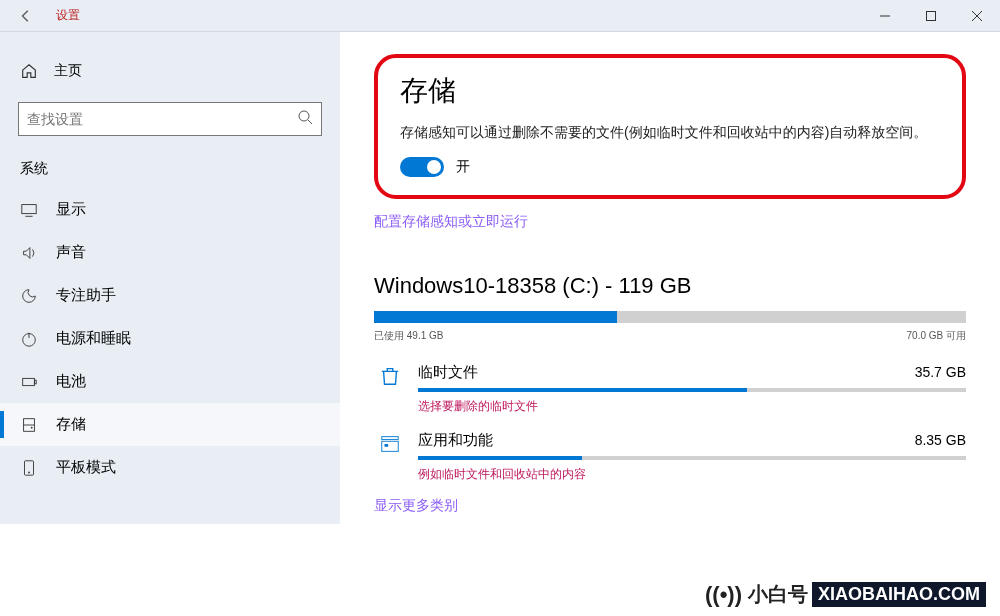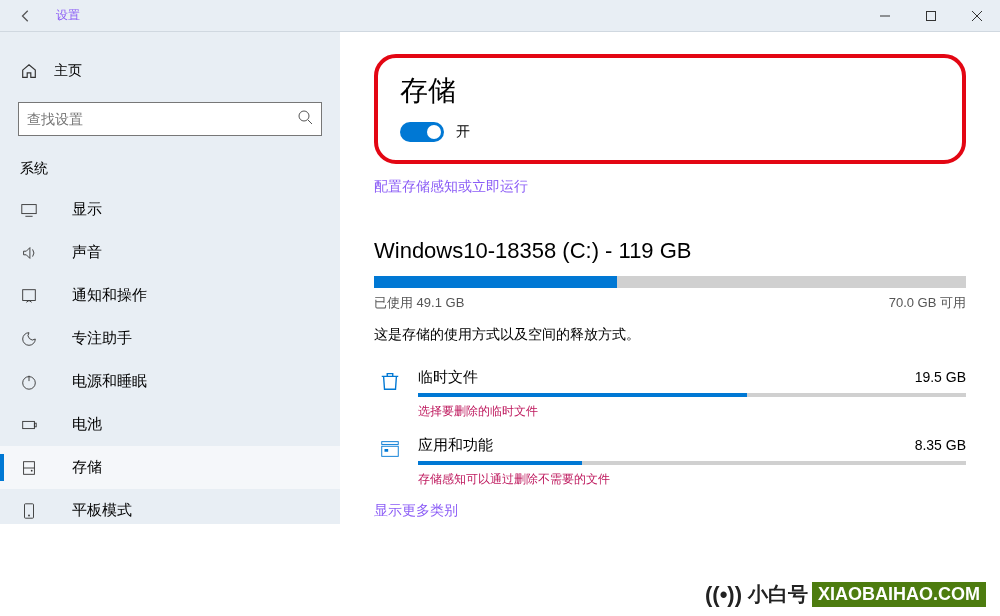--- a/index.html
+++ b/index.html
@@ -1,67 +1,67 @@
 <!DOCTYPE html>
 <html><head>
 <meta charset="utf-8">
 <style>
 * { margin: 0; padding: 0; box-sizing: border-box; font-family: "Microsoft YaHei", "Segoe UI", sans-serif; }
 body { width: 1000px; height: 616px; overflow: hidden; background: #fff; position: relative; }
 
 .titlebar { height: 32px; display: flex; align-items: center; padding-left: 14px; background: #e8eef4; border-bottom: 1px solid #d0d8e0; }
 .titlebar .back { width: 24px; display: flex; align-items: center; justify-content: center; cursor: pointer; color: #555; }
-.titlebar .title { margin-left: 18px; font-size: 12px; color: #8b5cf6; }
+.titlebar .title { margin-left: 18px; font-size: 12px; color: #b91c1c; }
 .titlebar .win-controls { margin-left: auto; display: flex; }
 .titlebar .win-controls > div { width: 46px; height: 32px; display: flex; align-items: center; justify-content: center; cursor: pointer; color: #333; font-size: 10px; }
 
 .main { display: flex; height: 492px; }
 .sidebar { width: 340px; background: #e8eef4; padding-top: 22px; position: relative; }
 .home-row { display: flex; align-items: center; padding: 8px 20px; cursor: pointer; }
 .home-row .home-icon { width: 20px; display: flex; align-items: center; color: #333; }
 .home-row .home-label { margin-left: 14px; font-size: 14px; }
 .search-box { margin: 14px 18px 10px; height: 34px; border: 1px solid #777; background: #fff; display: flex; align-items: center; padding: 0 8px; }
 .search-box input { flex: 1; border: none; outline: none; font-size: 14px; background: transparent; }
 .search-box .search-icon { color: #555; }
 .section-header { padding: 14px 20px 10px; font-weight: 400; font-size: 14px; }
 .nav-item { display: flex; align-items: center; padding: 12px 20px; cursor: pointer; position: relative; }
 .nav-item.active { background: rgba(255,255,255,0.55); }
 .nav-item.active::before { content: ""; position: absolute; left: 0; top: 8px; bottom: 8px; width: 4px; background: #0078d4; }
 .nav-item .nav-icon { width: 20px; display: flex; align-items: center; color: #333; }
-.nav-item .nav-label { margin-left: 32px; font-size: 15px; }
+.nav-item .nav-label { margin-left: 16px; font-size: 15px; }
 
 .content { flex: 1; padding: 22px 34px 8px; position: relative; overflow: hidden; }
 .highlight-box { border: 4px solid #e30613; border-radius: 22px; padding: 14px 22px 18px; margin-bottom: 14px; }
 .page-title { font-size: 28px; font-weight: 500; margin-bottom: 12px; }
 .desc { font-size: 14px; line-height: 1.5; color: #222; margin-bottom: 14px; }
 .toggle-row { display: flex; align-items: center; }
 .toggle { width: 44px; height: 20px; border-radius: 10px; background: #0078d4; position: relative; cursor: pointer; }
 .toggle::after { content: ""; position: absolute; right: 3px; top: 3px; width: 14px; height: 14px; border-radius: 50%; background: #fff; }
 .toggle-label { margin-left: 12px; font-size: 14px; }
 .link { color: #8b5cf6; font-size: 14px; cursor: pointer; }
 
 .drive-title { margin-top: 42px; font-size: 22px; font-weight: 400; margin-bottom: 12px; }
 .progress-bar { height: 12px; background: #d0d0d0; position: relative; margin-bottom: 6px; }
 .progress-fill { height: 100%; background: #0078d4; }
-.usage-row { display: flex; justify-content: space-between; font-size: 13px; color: #555; margin-bottom: 14px; }
+.usage-row { display: flex; justify-content: space-between; font-size: 10px; color: #555; margin-bottom: 14px; }
 .storage-desc { font-size: 14px; margin-bottom: 18px; }
 
 .cat-item { display: flex; align-items: flex-start; padding: 6px 0 10px; }
 .cat-icon { width: 32px; display: flex; justify-content: center; color: #0078d4; padding-top: 2px; }
 .cat-body { flex: 1; margin-left: 12px; }
 .cat-head { display: flex; justify-content: space-between; align-items: baseline; margin-bottom: 6px; }
 .cat-name { font-size: 15px; }
 .cat-size { font-size: 14px; }
 .cat-bar { height: 4px; background: #d0d0d0; margin-bottom: 6px; }
 .cat-fill { height: 100%; background: #0078d4; }
 .cat-sub { font-size: 12px; color: #be185d; }
 
 .watermark-logo { position: absolute; right: 14px; bottom: 8px; display: flex; align-items: center; font-size: 20px; font-weight: 600; color: #222; }
 .watermark-logo .antenna { margin-right: 6px; font-size: 22px; }
-.watermark-logo .domain { background: #4d7c0f; color: #fff; padding: 2px 6px; margin-left: 4px; font-size: 18px; }
+.watermark-logo .domain { background: #0f172a; color: #fff; padding: 2px 6px; margin-left: 4px; font-size: 18px; }
 </style>
 </head>
 <body>
 
 <div class="titlebar">
   <div class="back">
     <svg width="14" height="14" viewBox="0 0 16 16">
         <path d="M10 2 L4 8 L10 14" stroke="currentColor" stroke-width="1.5" fill="none"></path>
       </svg>
   </div>
@@ -121,29 +121,20 @@
             <svg width="18" height="18" viewBox="0 0 20 20">
               <path d="M4 8 L7 8 L11 4 L11 16 L7 12 L4 12 Z" stroke="currentColor" fill="none"></path>
               <path d="M14 6 Q17 10 14 14" stroke="currentColor" fill="none"></path>
             </svg>
           </span>
           <span class="nav-label">声音</span>
         </div>
         <div class="nav-item">
           <span class="nav-icon">
             <svg width="18" height="18" viewBox="0 0 20 20">
-              <rect x="3" y="3" width="14" height="12" stroke="currentColor" fill="none"></rect>
-              <path d="M7 17 L10 15 L13 17" stroke="currentColor" fill="none"></path>
-            </svg>
-          </span>
-          <span class="nav-label">通知和操作</span>
-        </div>
-        <div class="nav-item">
-          <span class="nav-icon">
-            <svg width="18" height="18" viewBox="0 0 20 20">
               <path d="M10 3 A7 7 0 1 0 17 10 A5 5 0 0 1 10 3" stroke="currentColor" fill="none"></path>
             </svg>
           </span>
           <span class="nav-label">专注助手</span>
         </div>
         <div class="nav-item">
           <span class="nav-icon">
             <svg width="18" height="18" viewBox="0 0 20 20">
               <circle cx="10" cy="11" r="7" stroke="currentColor" fill="none"></circle>
               <line x1="10" y1="3" x2="10" y2="9" stroke="currentColor"></line>
@@ -178,48 +169,48 @@
             </svg>
           </span>
           <span class="nav-label">平板模式</span>
         </div>
       </div>
   </div>
 
   <div class="content">
     <div class="highlight-box">
       <div class="page-title">存储</div>
+      <div class="desc">存储感知可以通过删除不需要的文件(例如临时文件和回收站中的内容)自动释放空间。</div>
       <div class="toggle-row">
         <div class="toggle"></div>
         <span class="toggle-label">开</span>
       </div>
     </div>
     <div class="link">配置存储感知或立即运行</div>
 
     <div class="drive-title">Windows10-18358 (C:) - 119 GB</div>
     <div class="progress-bar">
       <div class="progress-fill" id="drive-fill" style="width: 41%;"></div>
     </div>
     <div class="usage-row">
       <span>已使用 49.1 GB</span>
       <span>70.0 GB 可用</span>
     </div>
-    <div class="storage-desc">这是存储的使用方式以及空间的释放方式。</div>
 
     <div id="cat-list">
         <div class="cat-item">
           <div class="cat-icon">
             <svg width="22" height="22" viewBox="0 0 24 24">
               <path d="M5 7 L19 7 L18 21 L6 21 Z M9 7 L9 4 L15 4 L15 7 M3 7 L21 7" stroke="currentColor" fill="none" stroke-width="1.5"></path>
             </svg>
           </div>
           <div class="cat-body">
             <div class="cat-head">
               <span class="cat-name">临时文件</span>
-              <span class="cat-size">19.5 GB</span>
+              <span class="cat-size">35.7 GB</span>
             </div>
             <div class="cat-bar">
               <div class="cat-fill" style="width:60%"></div>
             </div>
             <div class="cat-sub">选择要删除的临时文件</div>
           </div>
         </div>
         <div class="cat-item">
           <div class="cat-icon">
             <svg width="22" height="22" viewBox="0 0 24 24">
@@ -229,21 +220,21 @@
             </svg>
           </div>
           <div class="cat-body">
             <div class="cat-head">
               <span class="cat-name">应用和功能</span>
               <span class="cat-size">8.35 GB</span>
             </div>
             <div class="cat-bar">
               <div class="cat-fill" style="width:30%"></div>
             </div>
-            <div class="cat-sub">存储感知可以通过删除不需要的文件</div>
+            <div class="cat-sub">例如临时文件和回收站中的内容</div>
           </div>
         </div>
       </div>
 
     <div class="link" style="margin-top:4px">显示更多类别</div>
   </div>
 </div>
 
 <div class="watermark-logo">
   <span class="antenna">((•))</span>

